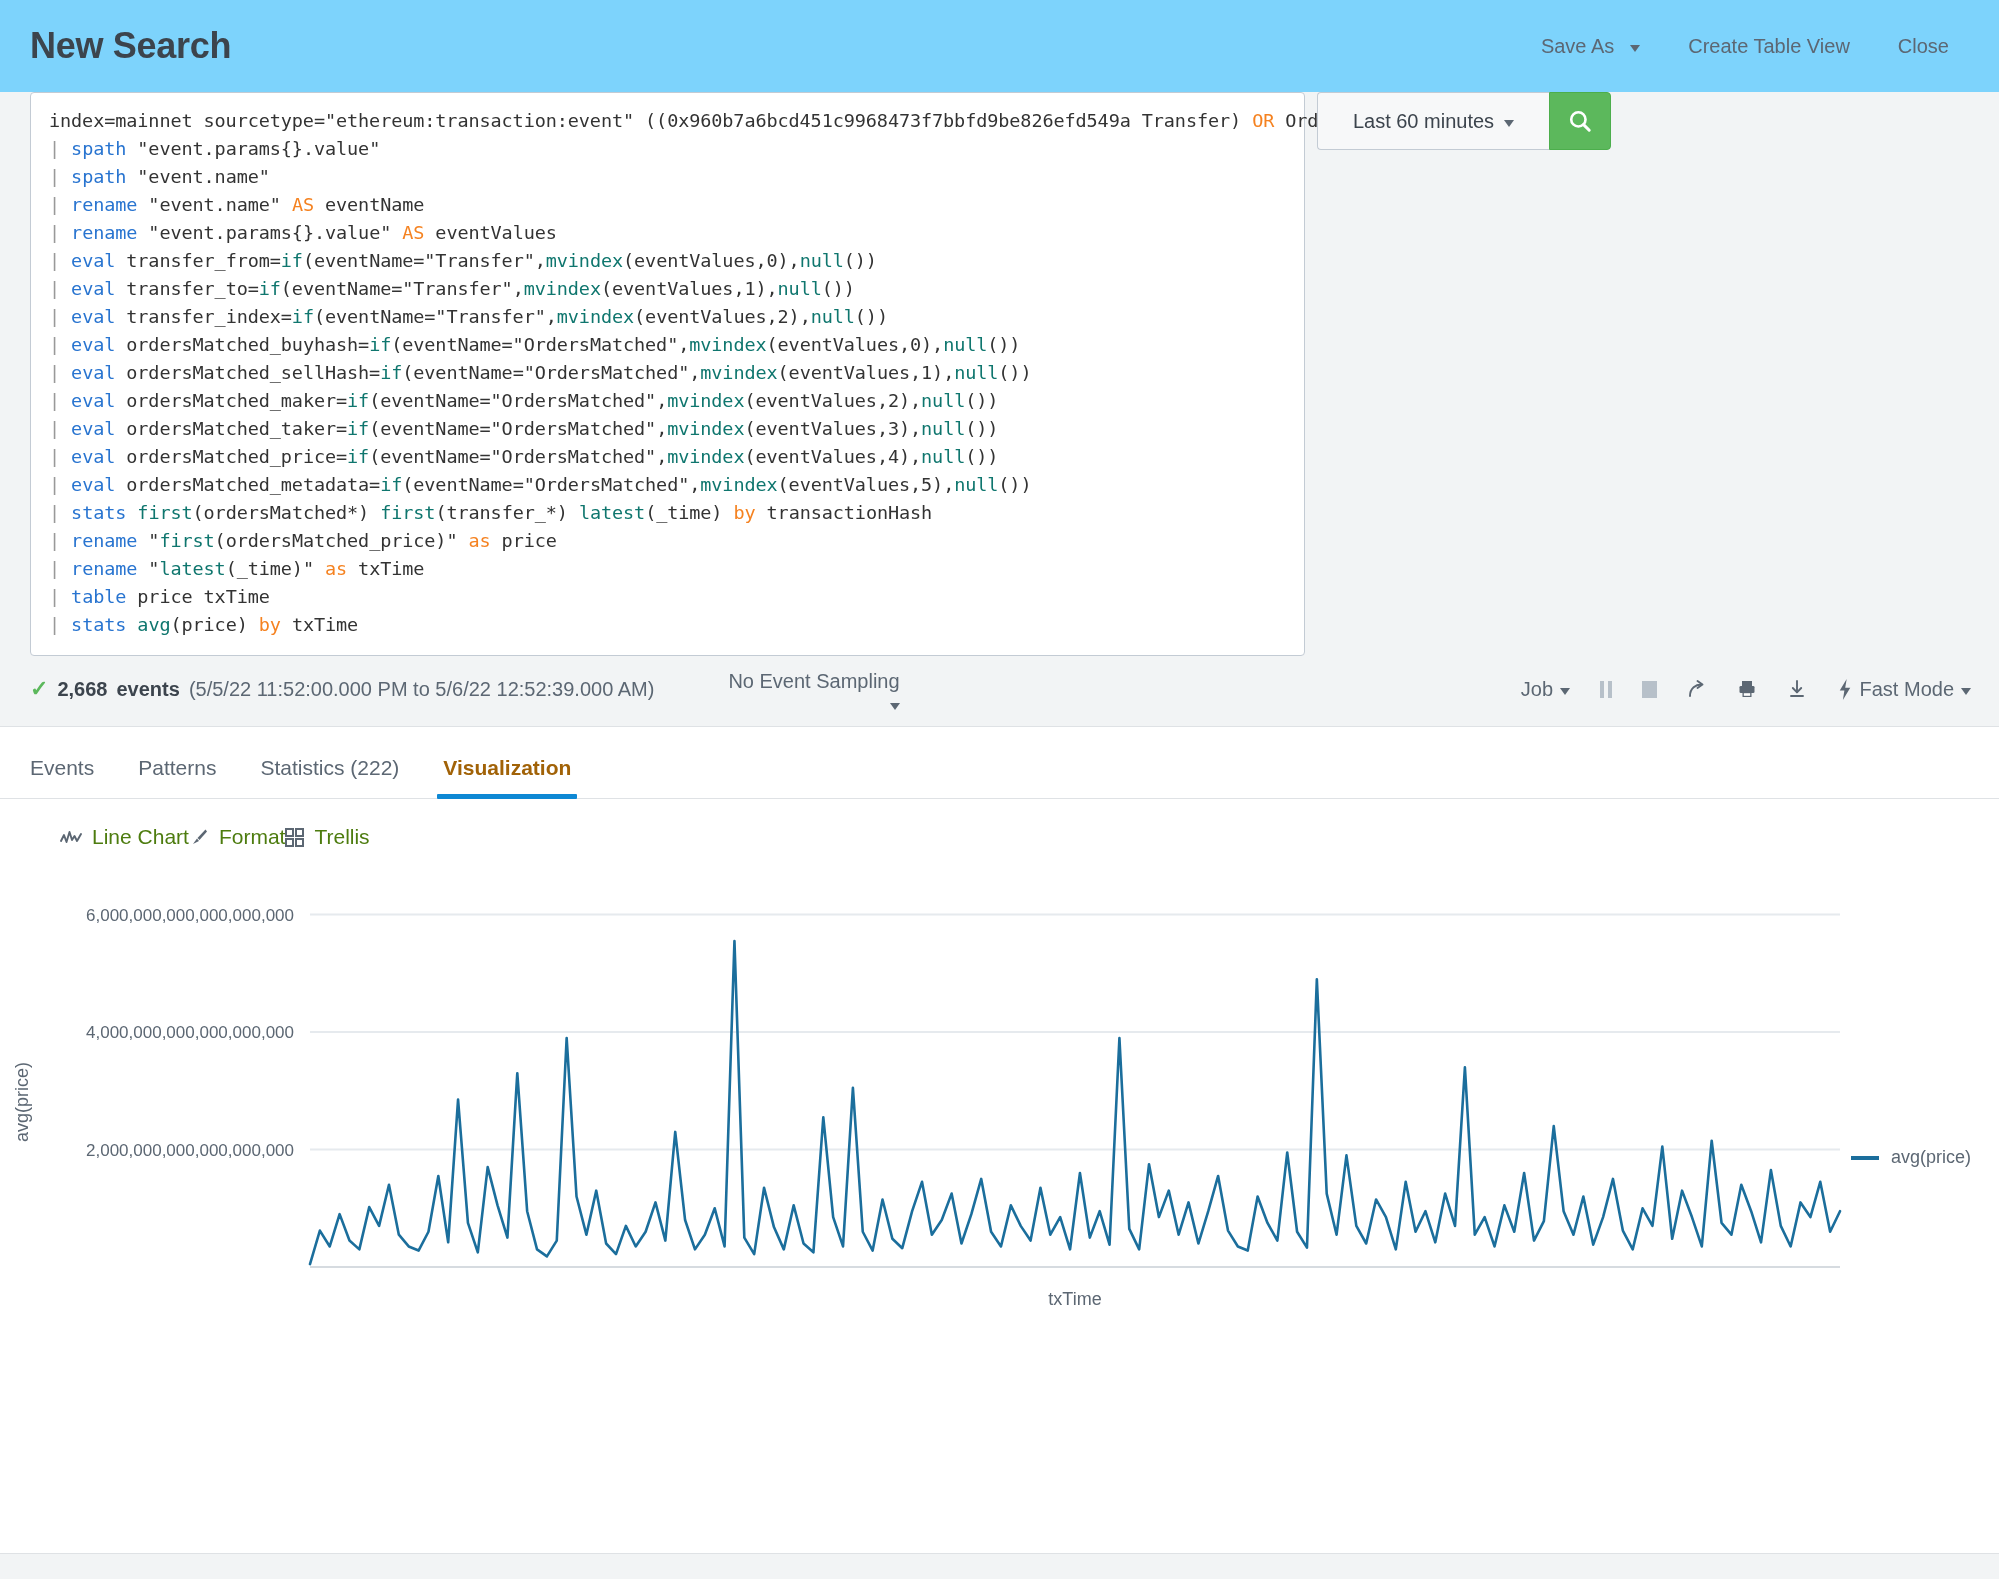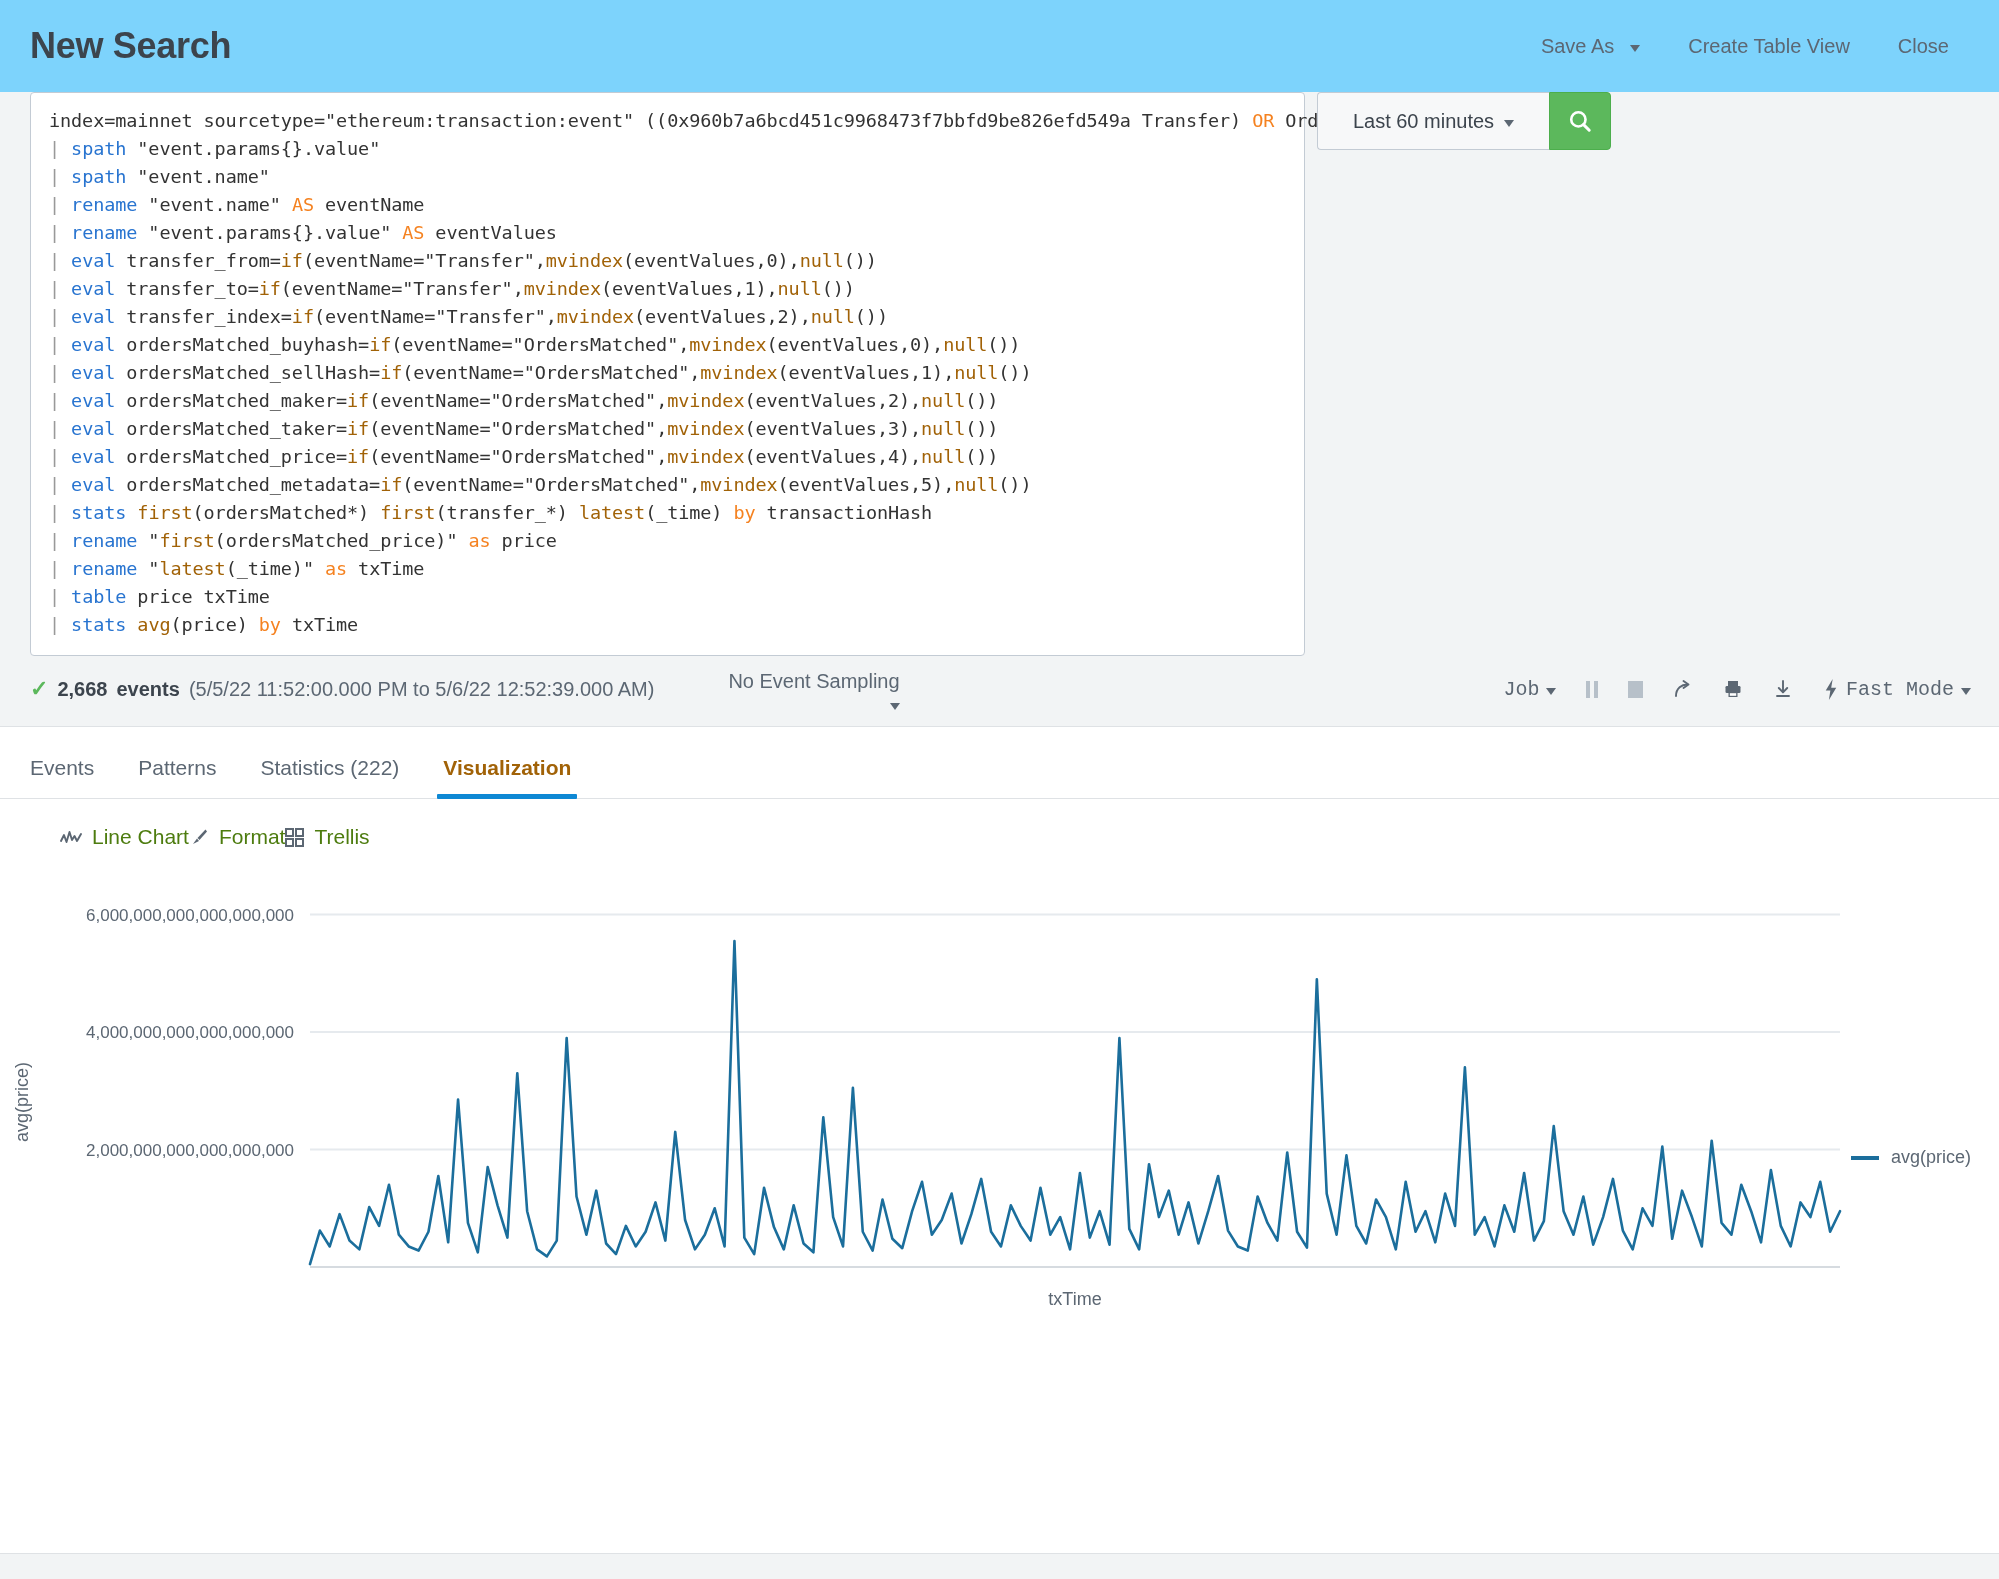--- a/index.html
+++ b/index.html
@@ -74,21 +74,21 @@
   }
   .query-line {
     font-family: "DejaVu Sans Mono", "Liberation Mono", monospace;
     font-size: 18.5px;
     line-height: 28px;
     color: #333333;
     white-space: pre;
     letter-spacing: -0.1px;
   }
   .kw-cmd { color: #2874d0; }
-  .kw-fn  { color: #a16207; }
+  .kw-fn  { color: #0f766e; }
   .kw-op  { color: #f58220; }
   .pipe   { color: #999999; }
 
   .time-picker-wrap {
     display: flex;
     align-items: stretch;
     margin-left: 12px;
     height: 58px;
   }
   .time-picker {
@@ -146,21 +146,20 @@
     cursor: pointer;
     white-space: nowrap;
     flex-direction: column;
   }
   .job-controls {
     margin-left: auto;
     display: flex;
     align-items: center;
     gap: 30px;
     color: #5c6773;
-    font-family: Liberation Mono, monospace;
   }
   .job-btn {
     display: flex;
     align-items: center;
     gap: 7px;
     cursor: pointer;
     white-space: nowrap;
   }
   .icon-pause { display: inline-flex; gap: 3.5px; }
   .icon-pause i { width: 4px; height: 17px; background: #b7c0c9; display: block; }

